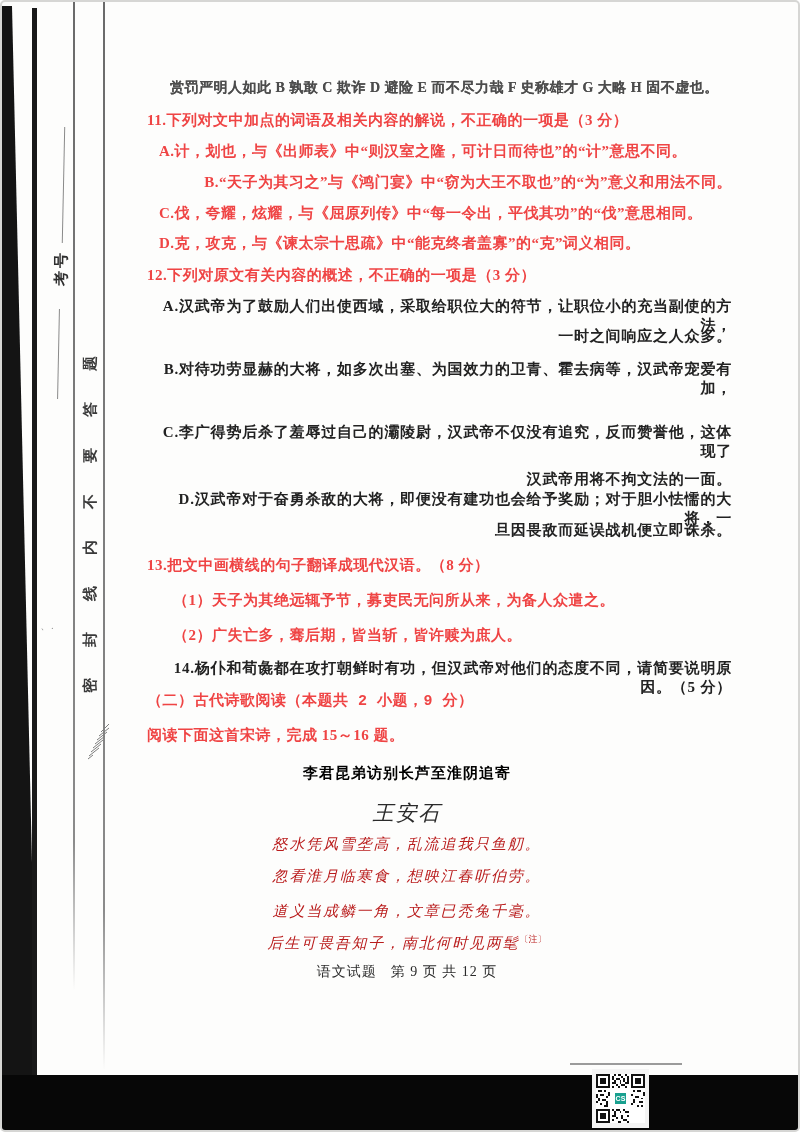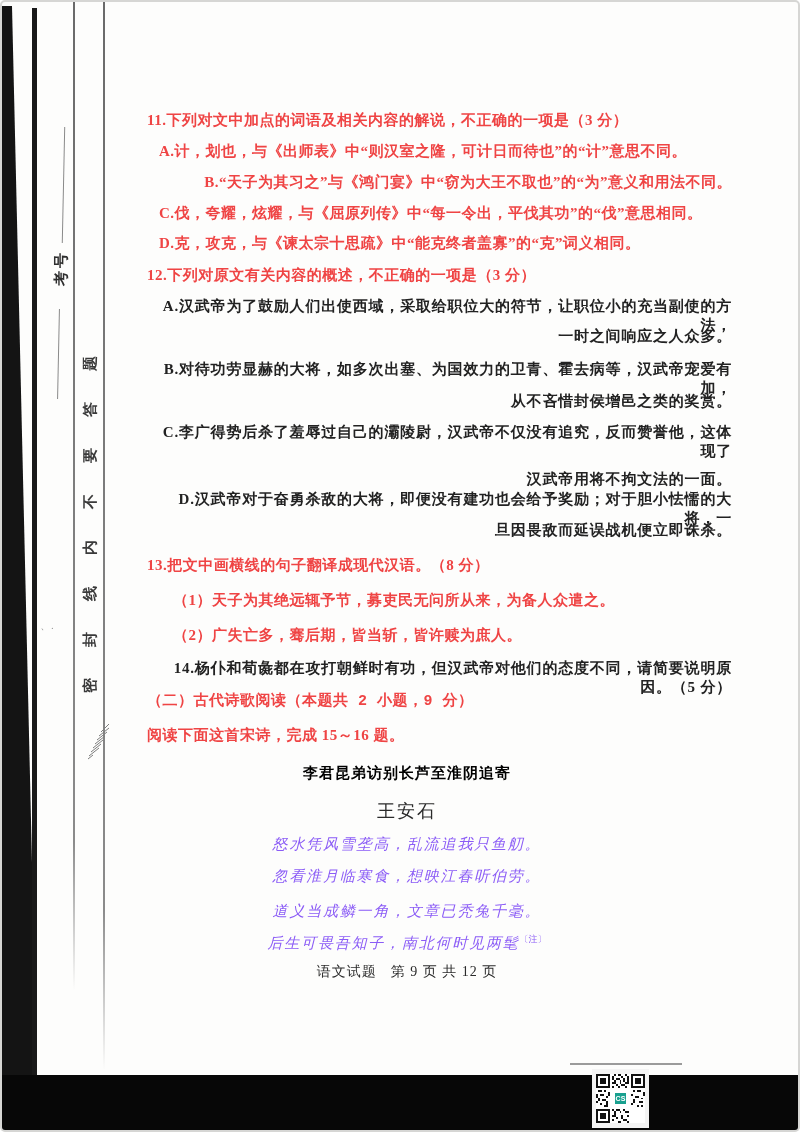--- a/index.html
+++ b/index.html
@@ -42,22 +42,22 @@
   .t15w{font-size:15px;letter-spacing:0.8px;font-weight:600;color:#222;text-align:right;}
   .indent1{left:157px;width:573px;}
   .indent2{left:171px;width:559px;}
   .fragment{
     left:168px;width:562px;font-size:14px;letter-spacing:0.5px;
     color:#4c4c4c;font-weight:600;
     text-shadow:0 0 0.6px #6a6a6a;
   }
   .center{text-align:center;}
   .poem-title{font-family:"Liberation Sans","DejaVu Sans",sans-serif;font-weight:700;font-size:15px;letter-spacing:1px;color:#000000;}
-  .poem-author{font-size:18px;letter-spacing:2px;color:#2a2a2a;}
-  .poem-line{font-style:italic;font-size:15px;letter-spacing:1.8px;color:#8b5cf6;}
+  .poem-author{font-style:italic;font-size:21px;letter-spacing:2px;color:#2a2a2a;}
+  .poem-line{font-style:italic;font-size:15px;letter-spacing:1.8px;color:#b91c1c;}
   .note-sup{font-size:9px;vertical-align:super;font-style:normal;letter-spacing:0;}
   .footer-line{font-size:14px;letter-spacing:1px;color:#2a2a2a;}
   .footer-line .gap{display:inline-block;width:14px;}
   
   .bottom-band{position:absolute;left:0;top:1073px;width:800px;height:59px;background:#070707;}
   .pre-band-line{position:absolute;left:568px;top:1061px;width:112px;height:2px;background:#9b9b9b;}
   .qr-box{position:absolute;left:590px;top:1067px;width:57px;height:59px;background:#f4f4f4;display:flex;align-items:center;justify-content:center;}
   .squiggle{position:absolute;left:83px;top:710px;}
 </style>
 </head>
@@ -83,32 +83,32 @@
         <path d="M8 36 L18 28"></path>
       <path d="M10 32 L20 24"></path>
         <path d="M12 28 L22 20"></path>
         <path d="M14 24 L24 16"></path>
       <path d="M16 20 L24 12"></path>
         <path d="M3 47 L8 43"></path>
     </g>
   </svg>
   <div class="artifact" style="left:38px;top:616px;font-size:11px;">、.</div>
 
+  <div class="blk fragment" style="top:77px;">赏罚严明人如此 B 孰敢 C 欺诈 D 避险 E 而不尽力哉 F 史称雄才 G 大略 H 固不虚也。</div>
 
   <div class="blk t15" style="top:109px;">11.下列对文中加点的词语及相关内容的解说，不正确的一项是（3 分）</div>
   <div class="blk t15 indent1" style="top:140px;">A.计，划也，与《出师表》中“则汉室之隆，可计日而待也”的“计”意思不同。</div>
   <div class="blk t15 indent1" style="top:171px;text-align:right;">B.“天子为其习之”与《鸿门宴》中“窃为大王不取也”的“为”意义和用法不同。</div>
   <div class="blk t15 indent1" style="top:202px;">C.伐，夸耀，炫耀，与《屈原列传》中“每一令出，平伐其功”的“伐”意思相同。</div>
   <div class="blk t15 indent1" style="top:232px;">D.克，攻克，与《谏太宗十思疏》中“能克终者盖寡”的“克”词义相同。</div>
 
   <div class="blk t15" style="top:264px;font-family:Liberation Serif, serif;">12.下列对原文有关内容的概述，不正确的一项是（3 分）</div>
   <div class="blk t15w indent1" style="top:295px;">A.汉武帝为了鼓励人们出使西域，采取给职位大的符节，让职位小的充当副使的方法，</div>
   <div class="blk t15w indent2" style="top:325px;">一时之间响应之人众多。</div>
   <div class="blk t15w indent1" style="top:358px;">B.对待功劳显赫的大将，如多次出塞、为国效力的卫青、霍去病等，汉武帝宠爱有加，</div>
-  <div class="blk t15w indent2" style="top:390px;">从不吝惜封侯增邑之类的奖赏。</div>
   <div class="blk t15w indent1" style="top:421px;">C.李广得势后杀了羞辱过自己的灞陵尉，汉武帝不仅没有追究，反而赞誉他，这体现了</div>
   <div class="blk t15w indent2" style="top:468px;">汉武帝用将不拘文法的一面。</div>
   <div class="blk t15w indent1" style="top:488px;">D.汉武帝对于奋勇杀敌的大将，即便没有建功也会给予奖励；对于胆小怯懦的大将，一</div>
   <div class="blk t15w indent2" style="top:519px;">旦因畏敌而延误战机便立即诛杀。</div>
 
   <div class="blk t15" style="top:554px;">13.把文中画横线的句子翻译成现代汉语。（8 分）</div>
   <div class="blk t15 indent2" style="top:589px;">（1）天子为其绝远辄予节，募吏民无问所从来，为备人众遣之。</div>
   <div class="blk t15 indent2" style="top:624px;">（2）广失亡多，骞后期，皆当斩，皆许赎为庶人。</div>
 
   <div class="blk t15w" style="top:657px;">14.杨仆和荀彘都在攻打朝鲜时有功，但汉武帝对他们的态度不同，请简要说明原因。（5 分）</div>

